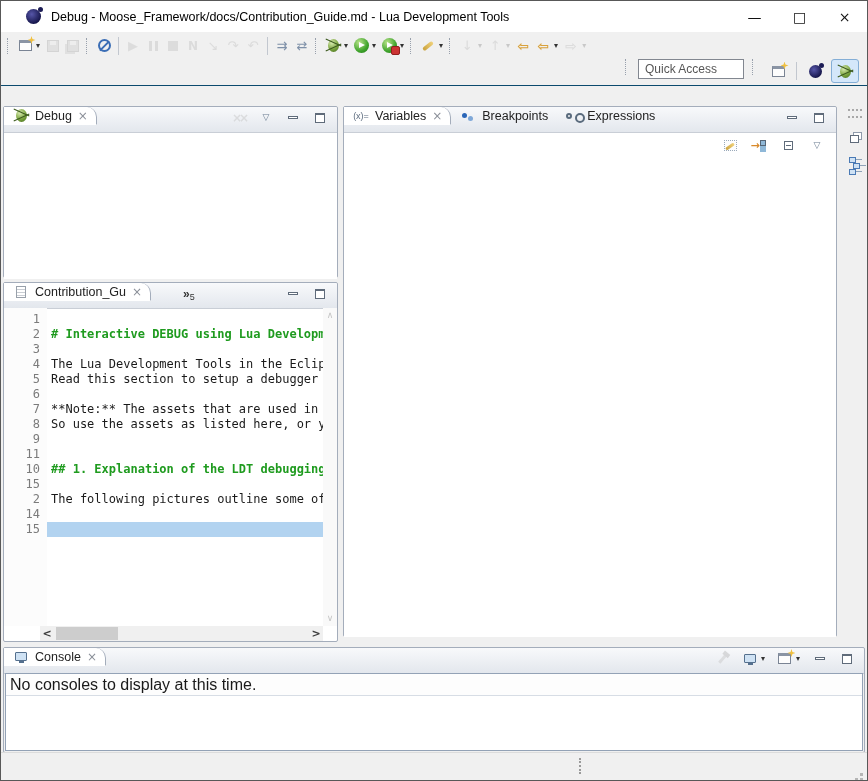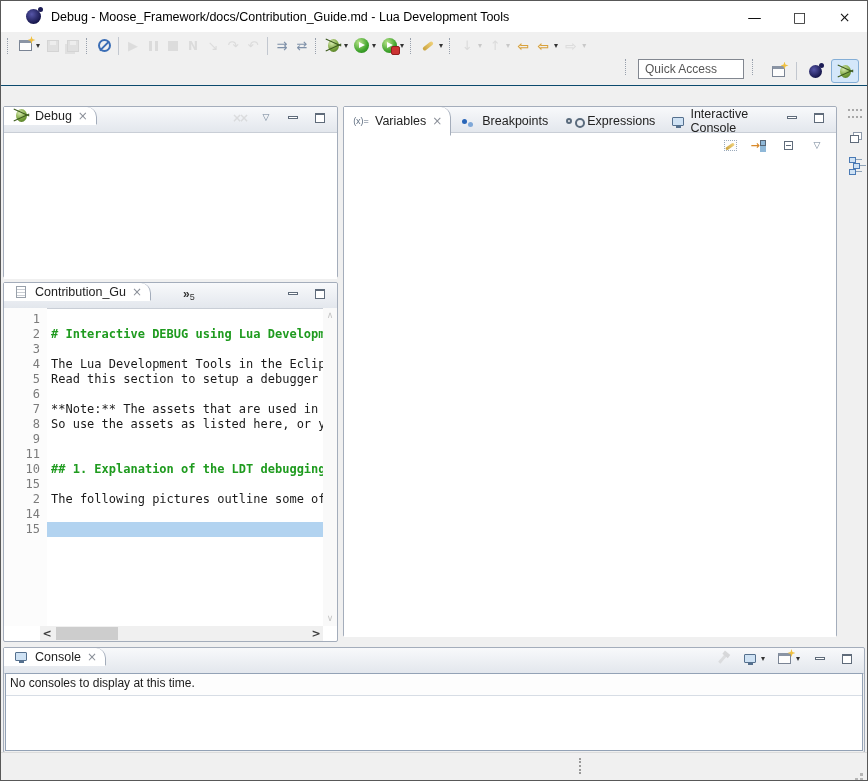--- a/index.html
+++ b/index.html
@@ -58,21 +58,21 @@
   .hscroll{position:absolute;left:36px;right:14px;bottom:0;height:15px;background:#f0f0f0;
            display:flex;align-items:center}
   .sc-btn{width:14px;text-align:center;font-weight:bold;color:#3c3c3c;font-size:11px;font-family:"DejaVu Sans",sans-serif}
   .h-track{flex:1;height:15px;position:relative}
   .h-thumb{position:absolute;left:2px;top:1px;width:62px;height:13px;background:#cdcdcd}
   
   .vars-toolbar{height:24px;display:flex;justify-content:flex-end;align-items:center;gap:9px;
                 padding-right:9px;background:#fff}
   
   .console-body{position:absolute;top:25px;left:1px;right:1px;bottom:1px;border:1px solid #93a2b6;background:#fff}
-  .console-msg{height:17px;padding:2px 4px;border-bottom:1px solid #d7dde5;background:#fdfdfd;font-size:12px}
+  .console-msg{height:17px;padding:2px 4px;border-bottom:1px solid #d7dde5;background:#fdfdfd;font-size:16px}
   
   .rail{position:absolute;left:841px;top:105px;width:25px;height:531px;display:flex;flex-direction:column;
         align-items:center;gap:10px;padding-top:3px;box-sizing:border-box}
   .rail-handle{width:14px;height:5px;border-top:2px dotted #a8a8a8;border-bottom:2px dotted #a8a8a8}
   
   .statusbar{position:absolute;left:0;right:0;bottom:0;height:27px;background:#f0f0f0;border-top:1px solid #dcdcdc}
   .split-dots{position:absolute;left:578px;top:5px;width:2px;height:16px;border-left:2px dotted #9a9a9a}
   .grip{position:absolute;right:4px;bottom:4px;width:3px;height:3px;background:#b5b5b5;
         box-shadow:-5px 5px 0 #b5b5b5,0 5px 0 #b5b5b5,-5px 0 0 transparent}
   
@@ -354,26 +354,20 @@
               <i class="i-bp"></i>
             </span>
             <span>Breakpoints</span>
           </div>
           <div class="tab">
             <span class="ic">
               <i class="i-glass"></i>
             </span>
             <span>Expressions</span>
           </div>
-          <div class="tab">
-            <span class="ic">
-              <i class="i-mon"></i>
-            </span>
-            <span>Interactive Console</span>
-          </div>
         </div>
       <div class="tabbar-right" id="varWinButtons">
           <span class="tb-btn">
             <span class="ic">
               <i class="i-min"></i>
             </span>
           </span>
           <span class="tb-btn">
             <span class="ic">
               <i class="i-max"></i>

